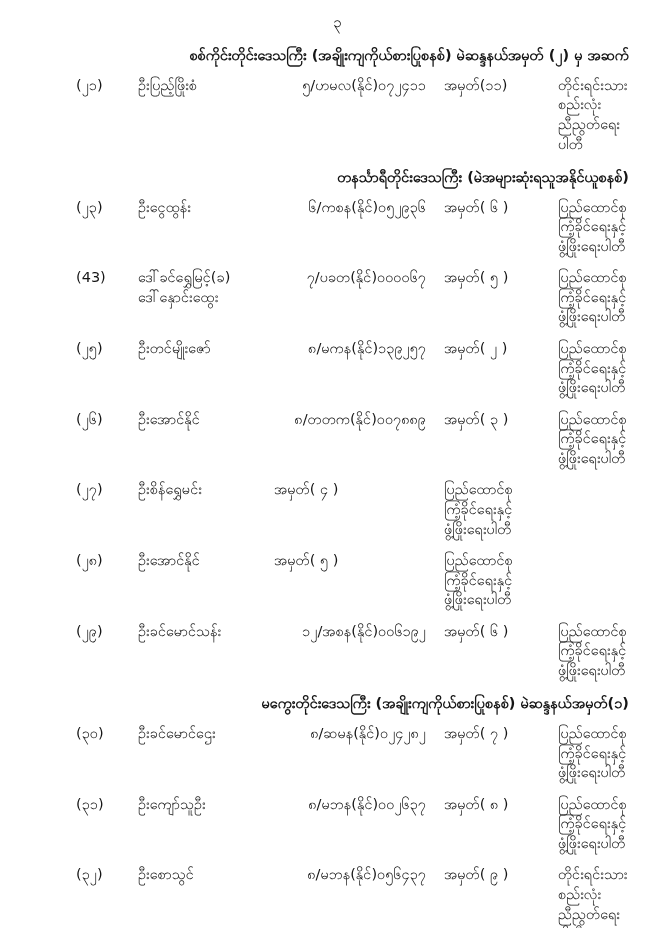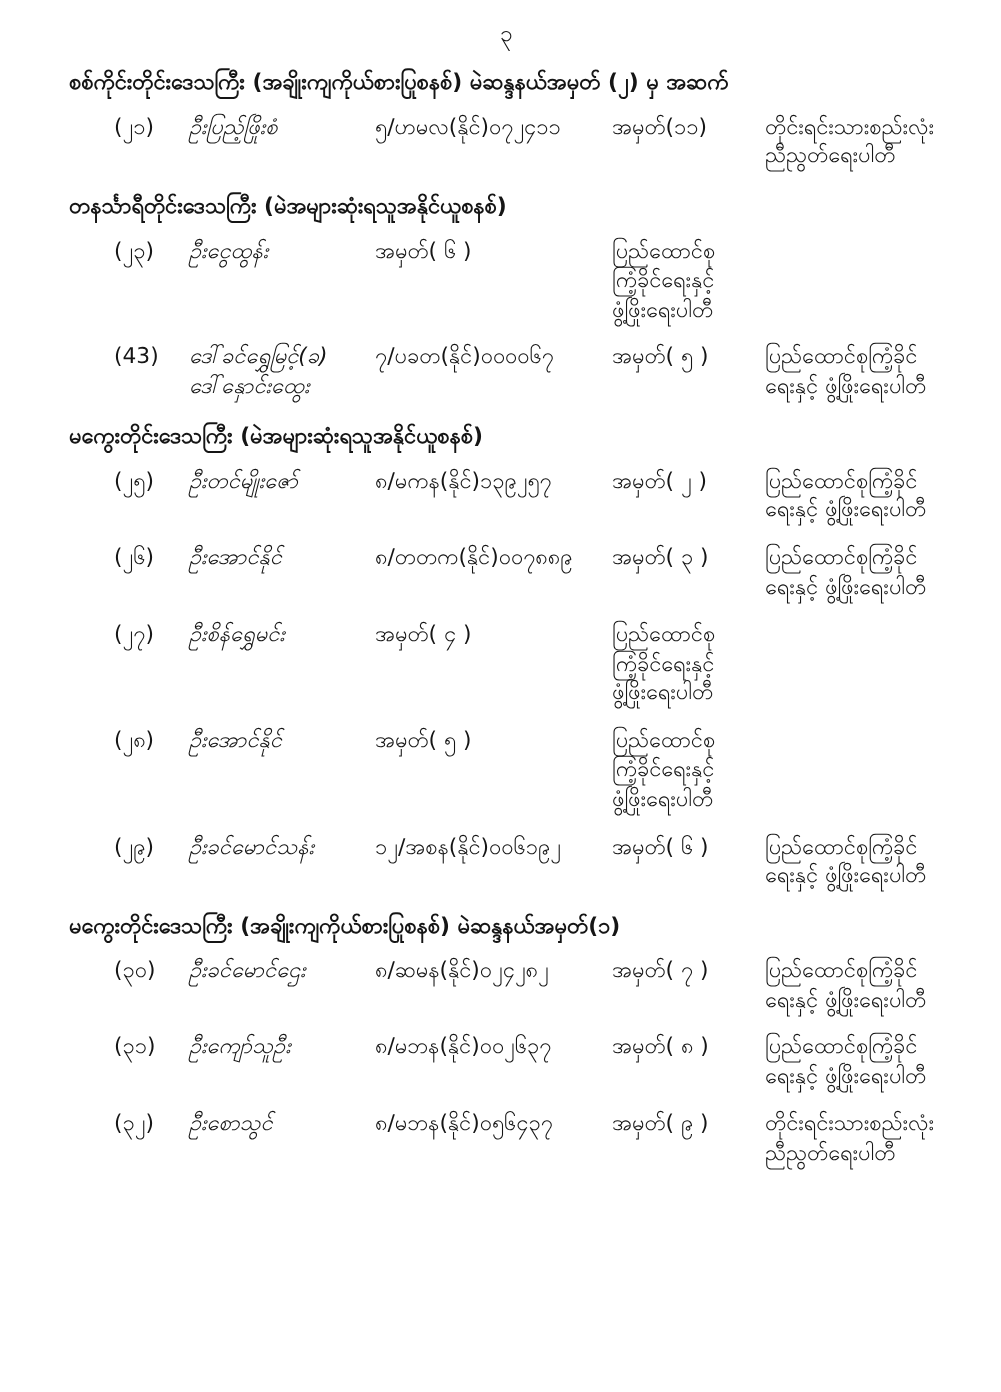--- a/index.html
+++ b/index.html
@@ -22,31 +22,32 @@
   }
   .page-number {
     text-align: center;
     font-size: 15px;
     margin-bottom: 14px;
   }
   .section-title {
     font-weight: bold;
     font-size: 14.5px;
     margin: 14px 0 10px 0;
+    text-align: right;
   }
   .row {
     display: grid;
     grid-template-columns: 44px 118px 152px 96px 1fr;
-    column-gap: 6px;
+    column-gap: 18px;
     align-items: start;
     margin: 0 0 12px 30px;
   }
   .c-no    { white-space: nowrap; }
-  .c-name  { padding-right: 6px; font-style: italic; }
-  .c-nrc   { white-space: nowrap; }
+  .c-name  { padding-right: 6px; }
+  .c-nrc   { white-space: nowrap; text-align: right; }
   .c-serial{ white-space: nowrap; }
   .c-party { padding-right: 2px; }
 </style>
 </head>
 <body>
 
 <div class="page">
 
   <div class="page-number">၃</div>
 
@@ -59,37 +60,37 @@
       <span class="c-serial">အမှတ်(၁၁)</span>
       <span class="c-party">တိုင်းရင်းသားစည်းလုံး ညီညွတ်ရေးပါတီ</span>
     </div>
   </div>
 
   <div>
     <div class="section-title">တနင်္သာရီတိုင်းဒေသကြီး (မဲအများဆုံးရသူအနိုင်ယူစနစ်)</div>
     <div class="row">
       <span class="c-no">(၂၃)</span>
       <span class="c-name">ဦးငွေထွန်း</span>
+      <span class="c-nrc">၆/ကစန(နိုင်)၀၅၂၉၃၆</span>
       <span class="c-serial">အမှတ်( ၆ )</span>
       <span class="c-party">ပြည်ထောင်စုကြံ့ခိုင်ရေးနှင့် ဖွံ့ဖြိုးရေးပါတီ</span>
     </div>
   </div>
 
   <div>
     <div class="row">
       <span class="c-no">(43)</span>
       <span class="c-name">ဒေါ်ခင်ရွှေမြင့်(ခ) ဒေါ်နှောင်းထွေး</span>
       <span class="c-nrc">၇/ပခတ(နိုင်)၀၀၀၀၆၇</span>
       <span class="c-serial">အမှတ်( ၅ )</span>
       <span class="c-party">ပြည်ထောင်စုကြံ့ခိုင်ရေးနှင့် ဖွံ့ဖြိုးရေးပါတီ</span>
     </div>
   </div>
 
   <div>
-    <div class="section-title">မကွေးတိုင်းဒေသကြီး (မဲအများဆုံးရသူအနိုင်ယူစနစ်)</div>
     <div class="row">
       <span class="c-no">(၂၅)</span>
       <span class="c-name">ဦးတင်မျိုးဇော်</span>
       <span class="c-nrc">၈/မကန(နိုင်)၁၃၉၂၅၇</span>
       <span class="c-serial">အမှတ်( ၂ )</span>
       <span class="c-party">ပြည်ထောင်စုကြံ့ခိုင်ရေးနှင့် ဖွံ့ဖြိုးရေးပါတီ</span>
     </div>
     <div class="row">
       <span class="c-no">(၂၆)</span>
       <span class="c-name">ဦးအောင်နိုင်</span>

